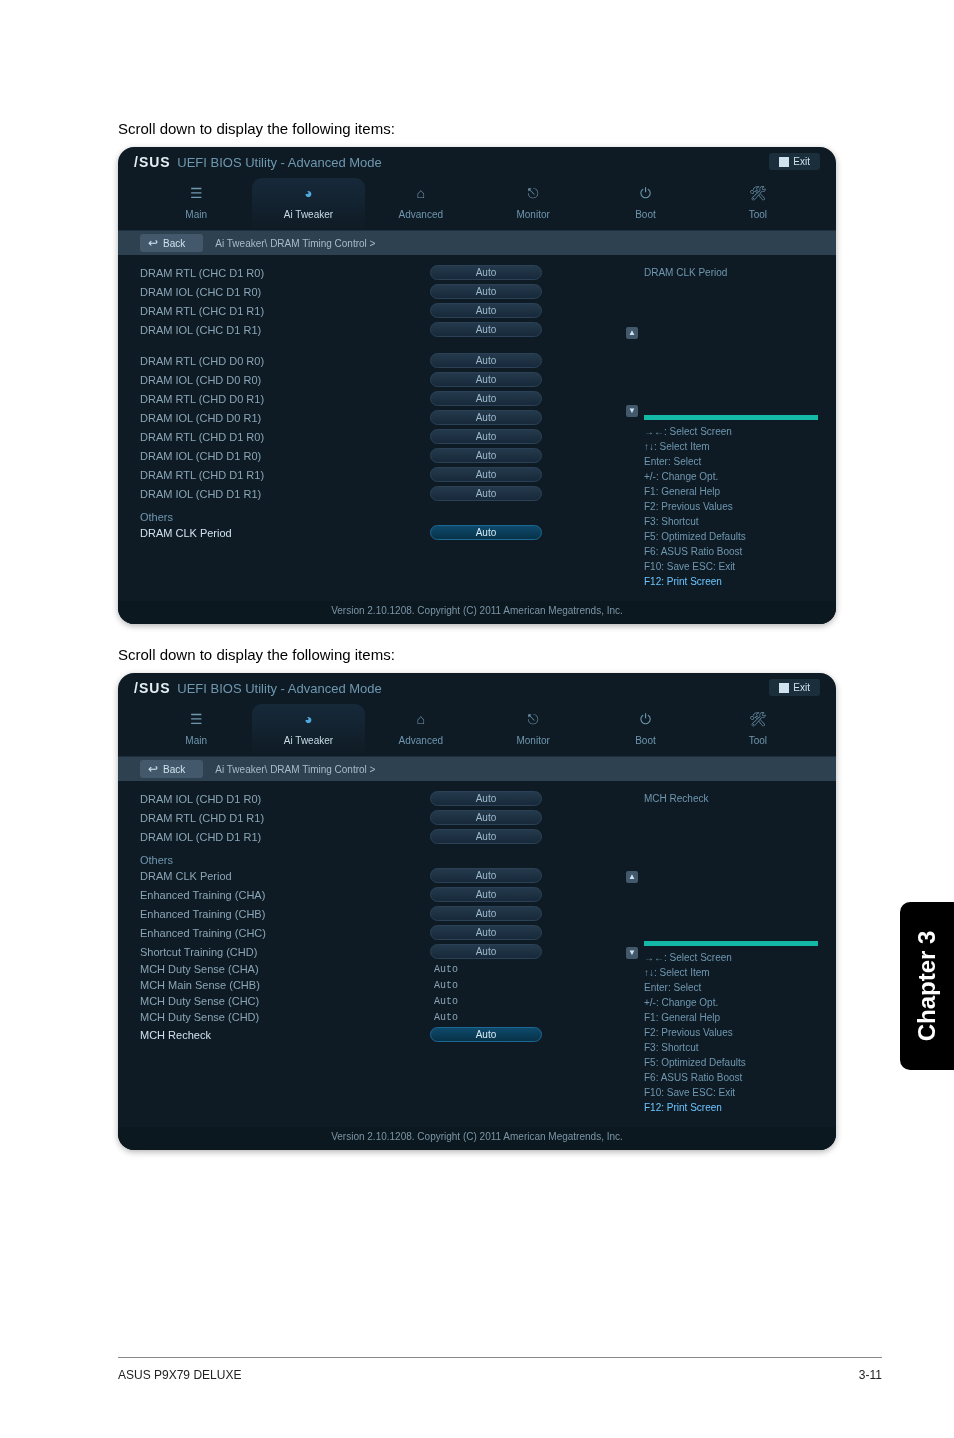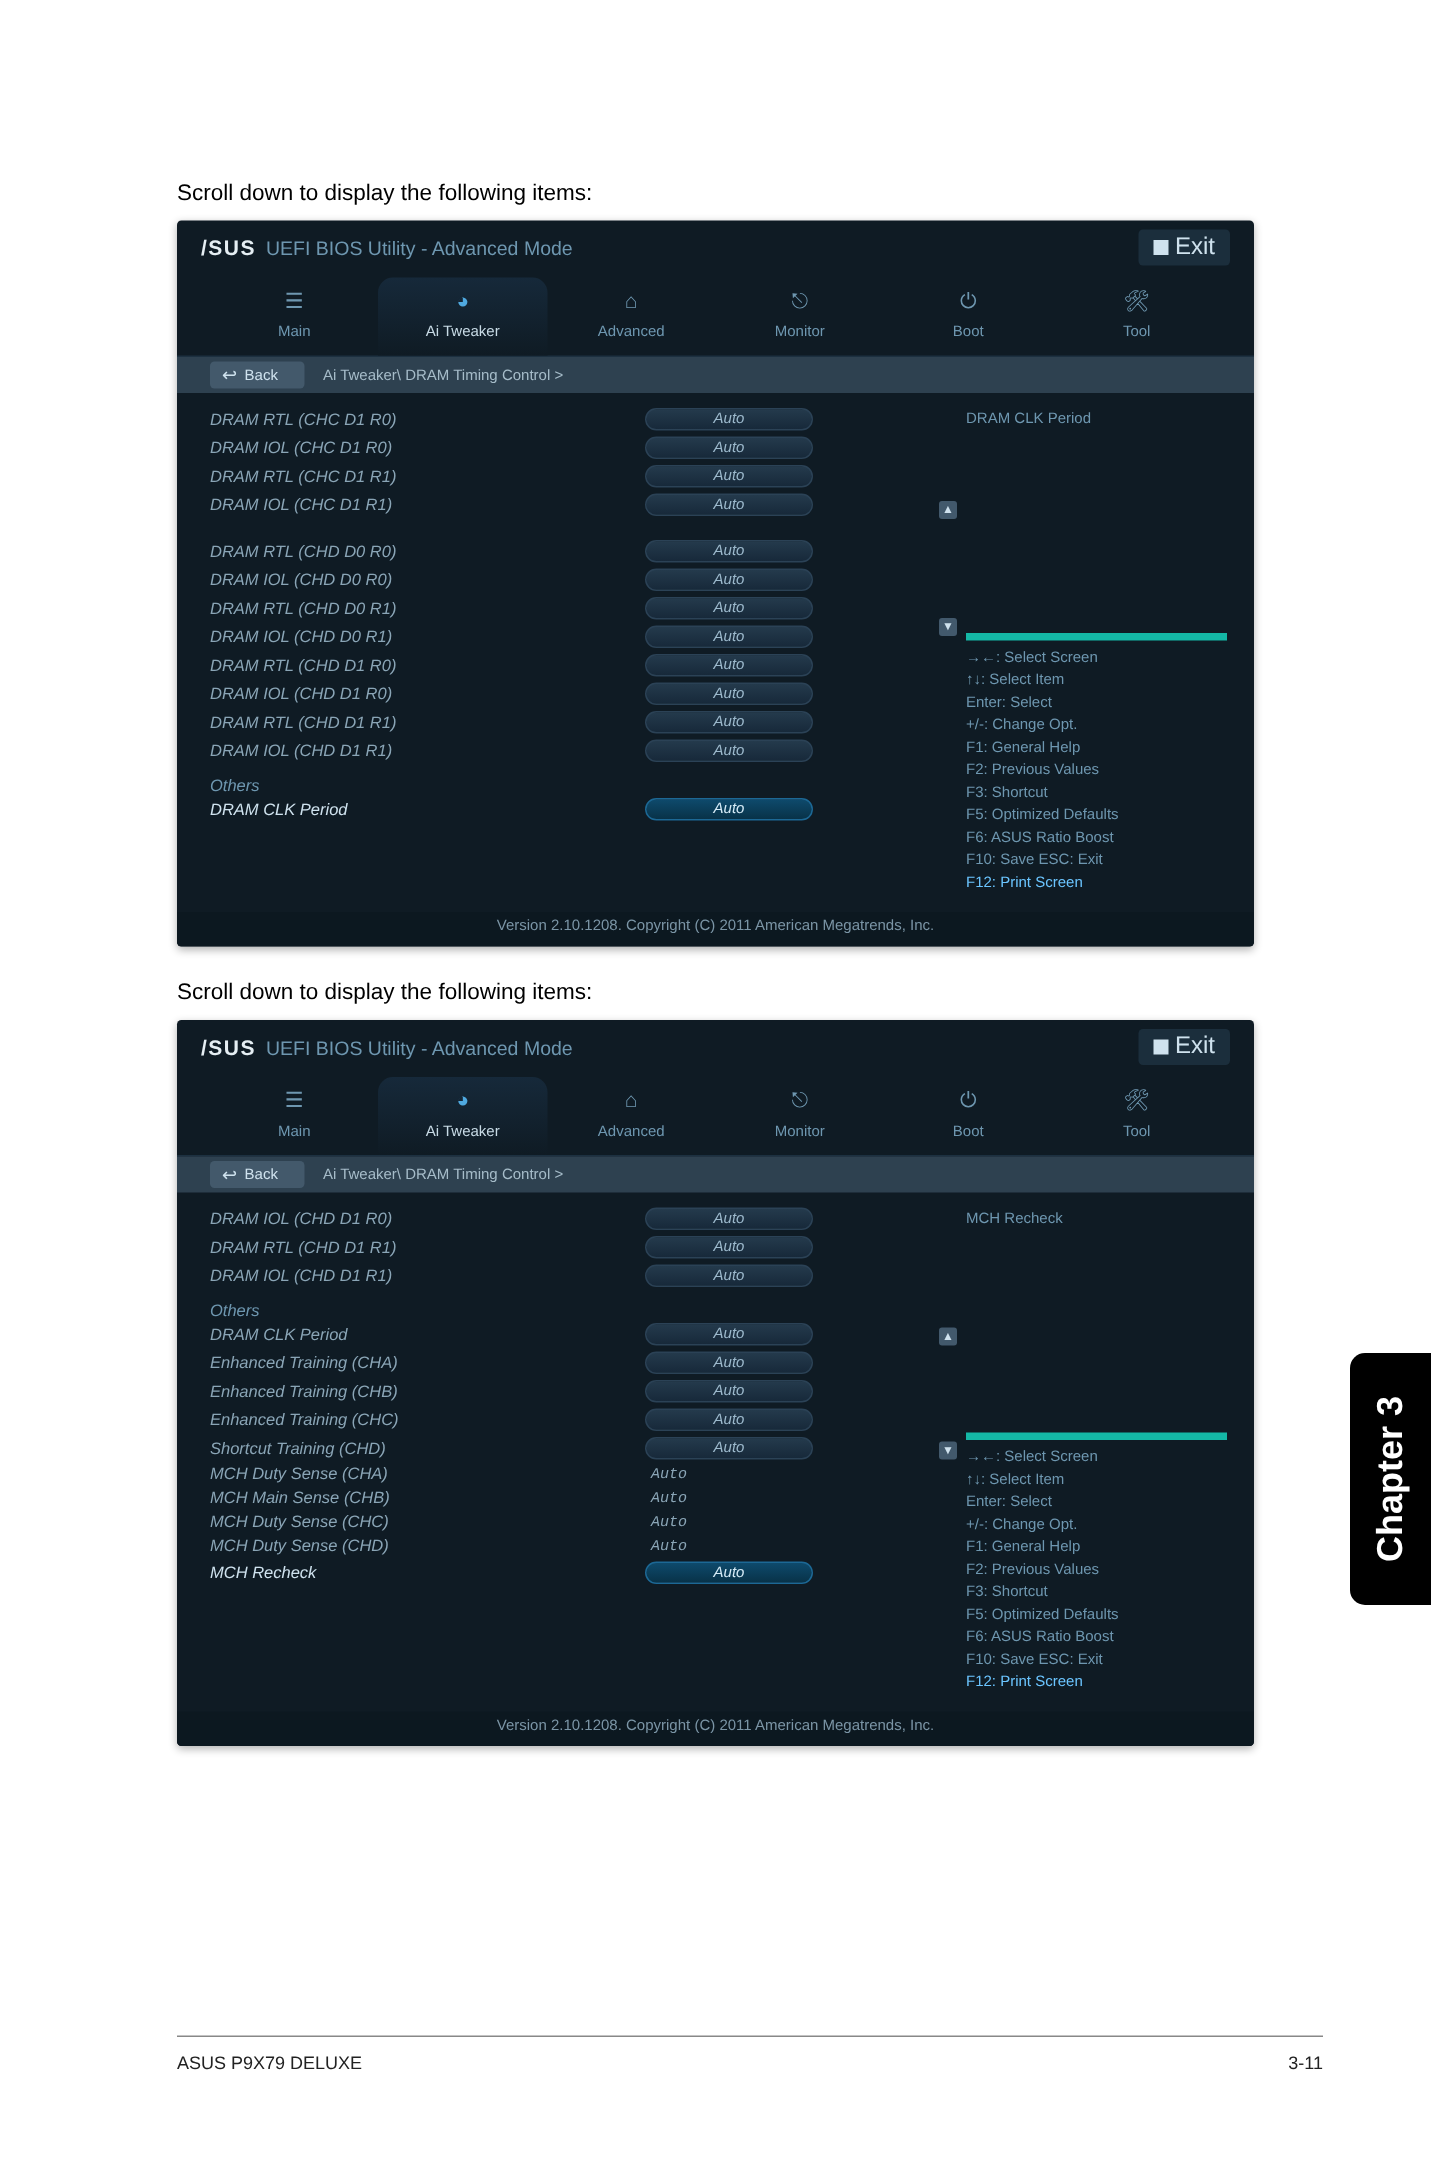--- a/index.html
+++ b/index.html
@@ -14,41 +14,41 @@
   .page {
     padding: 120px 118px 0 118px;
   }
   .caption {
     font-size: 15px;
     margin-bottom: 10px;
   }
   .bios-screen {
     width: 718px;
     background: #0f1b24;
-    border-radius: 3px;
+    border-radius: 16px;
     box-shadow: 0 2px 6px rgba(0,0,0,.3);
     margin-bottom: 22px;
     overflow: hidden;
     position: relative;
   }
   .bios-titlebar {
     display: flex;
     align-items: center;
     justify-content: space-between;
     padding: 6px 16px 0 16px;
     font-size: 13px;
     color: #6e97b0;
   }
   .bios-title-left .brand { color:#e5eef3; font-weight:bold; letter-spacing:1px; font-size:14px;}
   .bios-title-left .subtitle { color:#6e97b0; font-size:13px; margin-left:3px;}
   .exit-btn {
     background:#1b2e3c;
     color:#cfe2ee;
     padding:3px 10px;
-    font-size:16px;
+    font-size:10px;
     border-radius:3px;
     display:flex;
     align-items:center;
     gap:4px;
   }
   .exit-btn .sq { width:10px; height:10px; background:#cfe2ee; display:inline-block; }
 
   .nav-tabs {
     display:flex;
     padding:8px 22px 0 22px;
@@ -105,21 +105,20 @@
   .back-arrow { font-size:12px; }
 
   .bios-body {
     display:flex;
     padding:8px 14px 8px 22px;
     min-height:278px;
   }
   .main-col {
     flex:1;
     padding-right:6px;
-    font-style:italic;
   }
   .right-col {
     width:186px;
     padding:2px 4px 4px 8px;
     font-size:10px;
     color:#6e97b0;
     line-height:15px;
     position:relative;
   }
   .right-desc {

